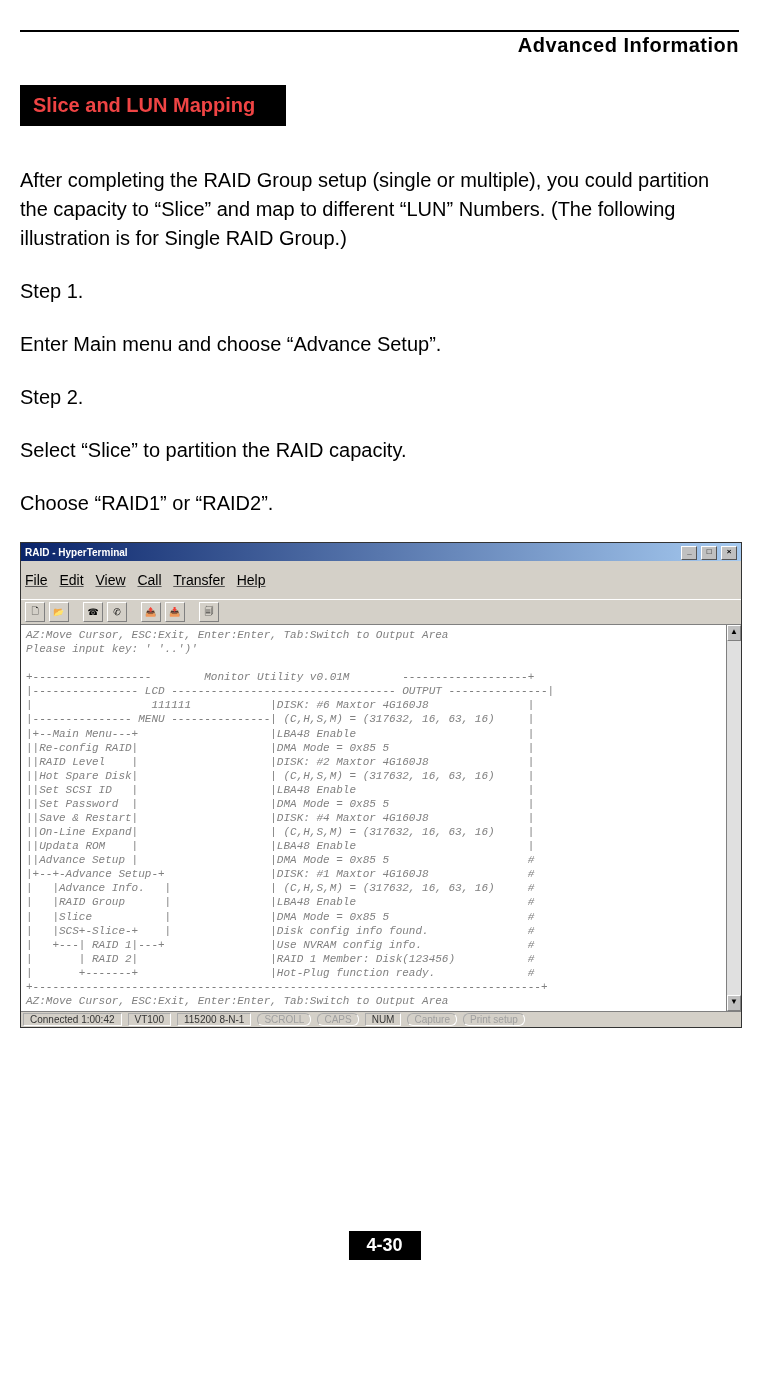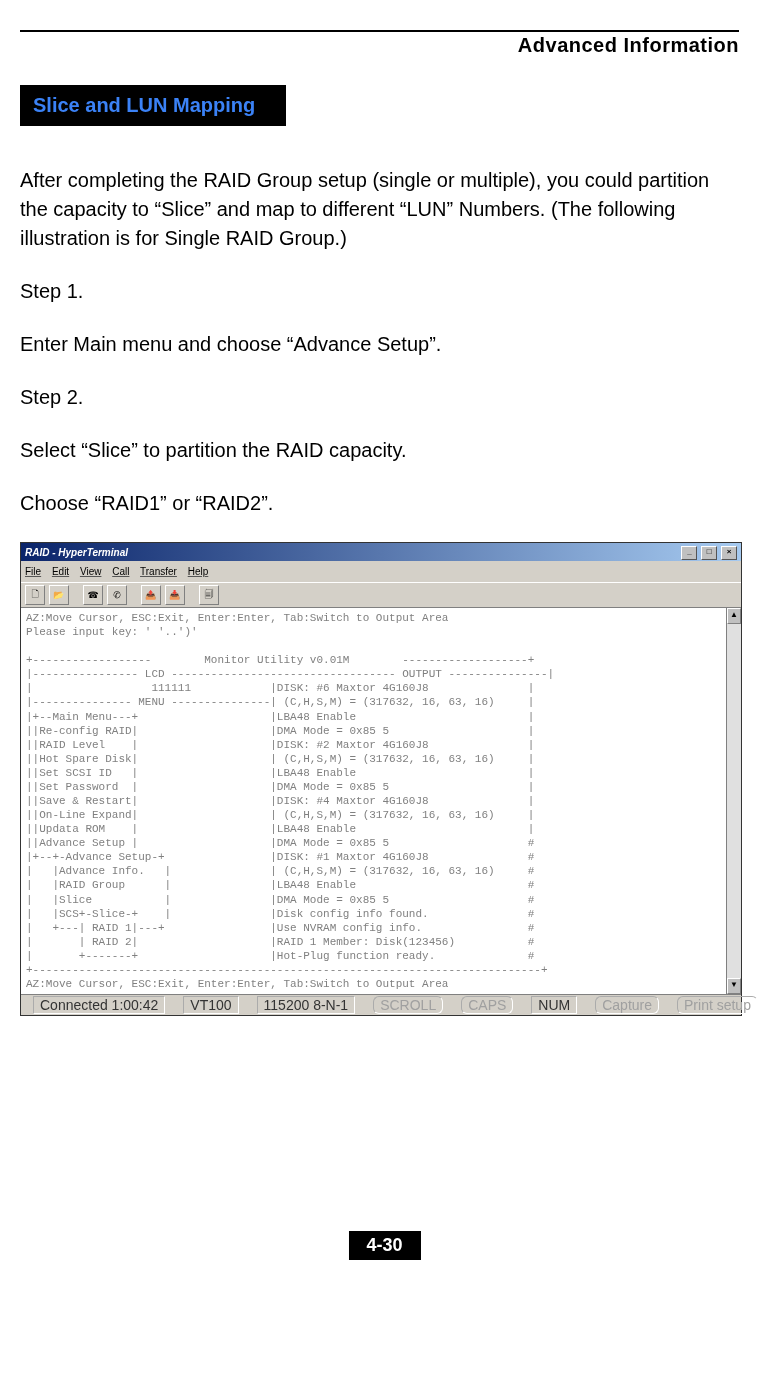--- a/index.html
+++ b/index.html
@@ -22,21 +22,21 @@
   .header-title {
     text-align: right;
     font-weight: 700;
     font-size: 20px;
     letter-spacing: 0.5px;
     margin-top: -2px;
   }
   .section-box {
     display: inline-block;
     background: #000;
-    color: #3b82f6;
+    color: #ef4444;
     padding: 6px 28px 6px 10px;
     font-weight: 700;
     font-size: 20px;
     margin-top: 28px;
     border: 3px solid #000;
   }
   .body-text {
     font-size: 20px;
     line-height: 1.45;
     margin-top: 40px;
@@ -57,42 +57,41 @@
     color: #fff;
     padding: 1px 4px;
     display: flex;
     justify-content: space-between;
     align-items: center;
     height: 16px;
   }
   .titlebar-text {
     font-weight: 700;
     font-size: 10px;
-    font-style: italic;
   }
   .titlebar-buttons span {
     display: inline-block;
     width: 14px;
     height: 12px;
     background: #c0c0c0;
     border: 1px solid #fff;
     border-right-color: #555;
     border-bottom-color: #555;
     margin-left: 1px;
     font-size: 8px;
     line-height: 10px;
     text-align: center;
     color: #000;
     font-family: Arial;
     font-weight: 700;
   }
   .menubar {
     background: #d4d0c8;
-    padding: 5px 4px;
-    font-size: 10px;
+    padding: 11px 4px;
+    font-size: 14px;
   }
   .menubar span {
     margin-right: 8px;
     text-decoration: underline;
     text-decoration-color: #555;
   }
   .toolbar {
     background: #d4d0c8;
     padding: 2px 4px;
     border-top: 1px solid #fff;
@@ -110,20 +109,21 @@
     display: inline-flex;
     align-items: center;
     justify-content: center;
     font-size: 9px;
   }
   .tool-sep {
     width: 6px;
   }
   .terminal-content-wrap {
     display: flex;
+    font-style: italic;
   }
   .terminal-content {
     flex: 1;
     background: #ffffff;
     color: #808080;
     font-family: "Courier New", monospace;
     font-size: 11px;
     line-height: 1.28;
     white-space: pre;
     padding: 3px 5px;
@@ -144,25 +144,25 @@
     border-right-color: #808080;
     border-bottom-color: #808080;
     font-size: 8px;
     text-align: center;
     line-height: 12px;
   }
   .sb-track { flex: 1; background: #e0e0e0; }
   .statusbar {
     background: #d4d0c8;
     border-top: 1px solid #808080;
-    padding: 1px 12px;
-    display: flex;
-    font-size: 14px;
+    padding: 1px 2px;
+    display: flex;
+    font-size: 10px;
     color: #333;
-    gap: 16px;
+    gap: 4px;
   }
   .status-cell {
     border: 1px inset #fff;
     padding: 0 6px;
     margin-right: 2px;
     white-space: nowrap;
   }
   .status-cell.dim { color: #a0a0a0; border-radius: 6px; }
   .page-num {
     position: absolute;

